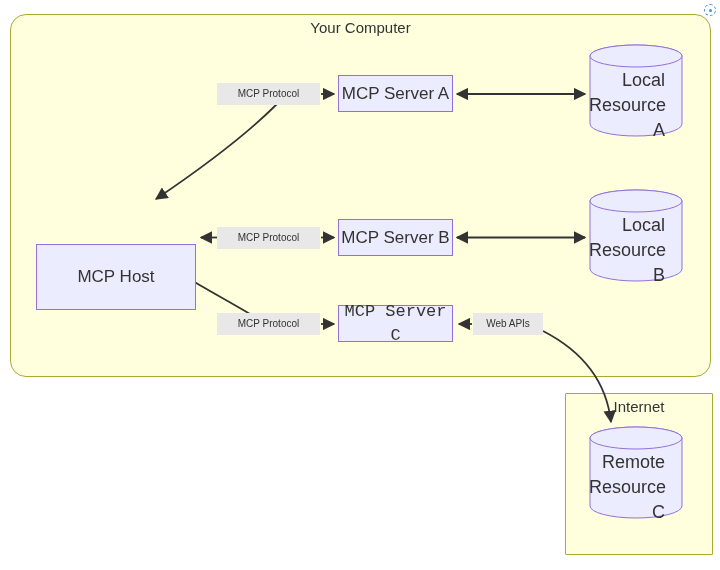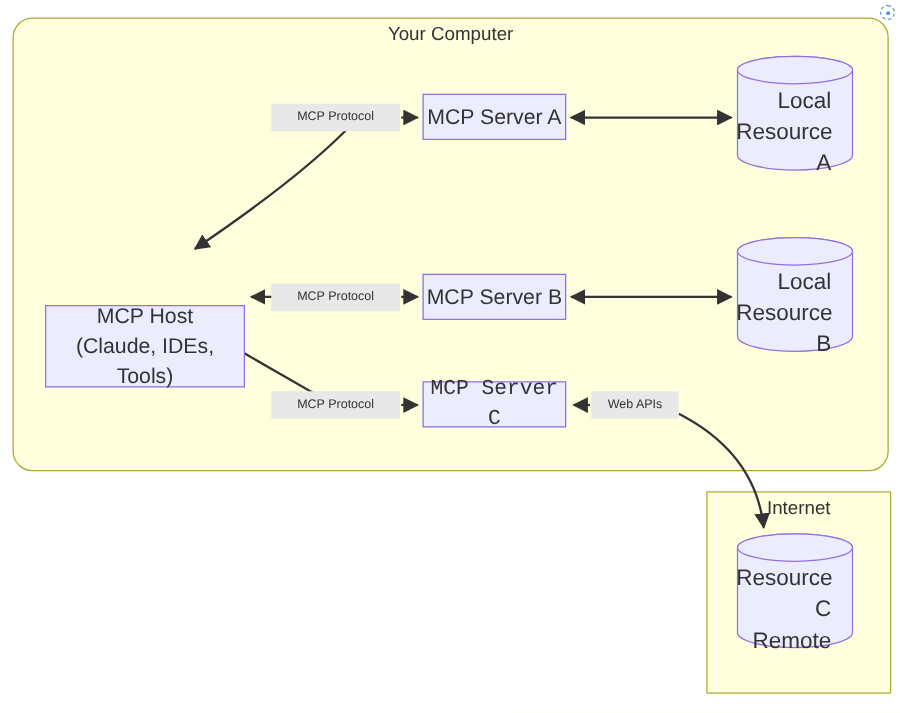--- a/index.html
+++ b/index.html
@@ -94,21 +94,20 @@
     <path class="edge" d="M 250,314 C 228,301 204,288 181,274" marker-end="url(#arrow)"></path>
     <path class="edge" d="M 321,324 L 334,324" marker-end="url(#arrow)"></path>
     <path class="edge" d="M 457,94 L 585,94" marker-start="url(#arrow)" marker-end="url(#arrow)"></path>
     <path class="edge" d="M 457,237.5 L 585,237.5" marker-start="url(#arrow)" marker-end="url(#arrow)"></path>
     <path class="edge" d="M 472,324 L 459,324" marker-end="url(#arrow)"></path>
     <path class="edge" d="M 543,331 C 580,350 606,378 611,422" marker-end="url(#arrow)"></path>
   </svg>
 
   <div class="node" style="left:36px; top:203px; width:160px; height:66px;margin-top:41px;">
     <span>MCP Host</span>
-    <span>(Claude, IDEs, Tools)</span>
   </div>
 
   <div class="node" style="left:338px; top:75px; width:115px; height:37px;">
     <span>MCP Server A</span>
   </div>
   <div class="node" style="left:338px; top:219px; width:115px; height:37px;">
     <span>MCP Server B</span>
   </div>
   <div class="node" style="left:338px; top:305px; width:115px; height:37px;font-family:Liberation Mono, monospace;">
     <span>MCP Server C</span>
@@ -135,22 +134,22 @@
       <div>Resource B</div>
     </div>
   </div>
 
   <div class="cylinder" style="left:589px; top:426px;">
     <svg width="94" height="94" viewBox="0 0 94 94">
       <path class="cyl-body" d="M1 12 a46 11 0 0 1 92 0 v68 a46 12 0 0 1 -92 0 z"></path>
       <ellipse class="cyl-body" cx="47" cy="12" rx="46" ry="11"></ellipse>
     </svg>
     <div class="cyl-text">
+      <div>Remote</div>
       <div>Resource C</div>
-      <div>Remote</div>
     </div>
   </div>
 
   <div class="edge-label" style="left:217px; top:83px; width:103px;">MCP Protocol</div>
   <div class="edge-label" style="left:217px; top:227px; width:103px;">MCP Protocol</div>
   <div class="edge-label" style="left:217px; top:313px; width:103px;">MCP Protocol</div>
   <div class="edge-label" style="left:473px; top:313px; width:70px;">Web APIs</div>
 
   <div class="expand-icon"></div>
 

